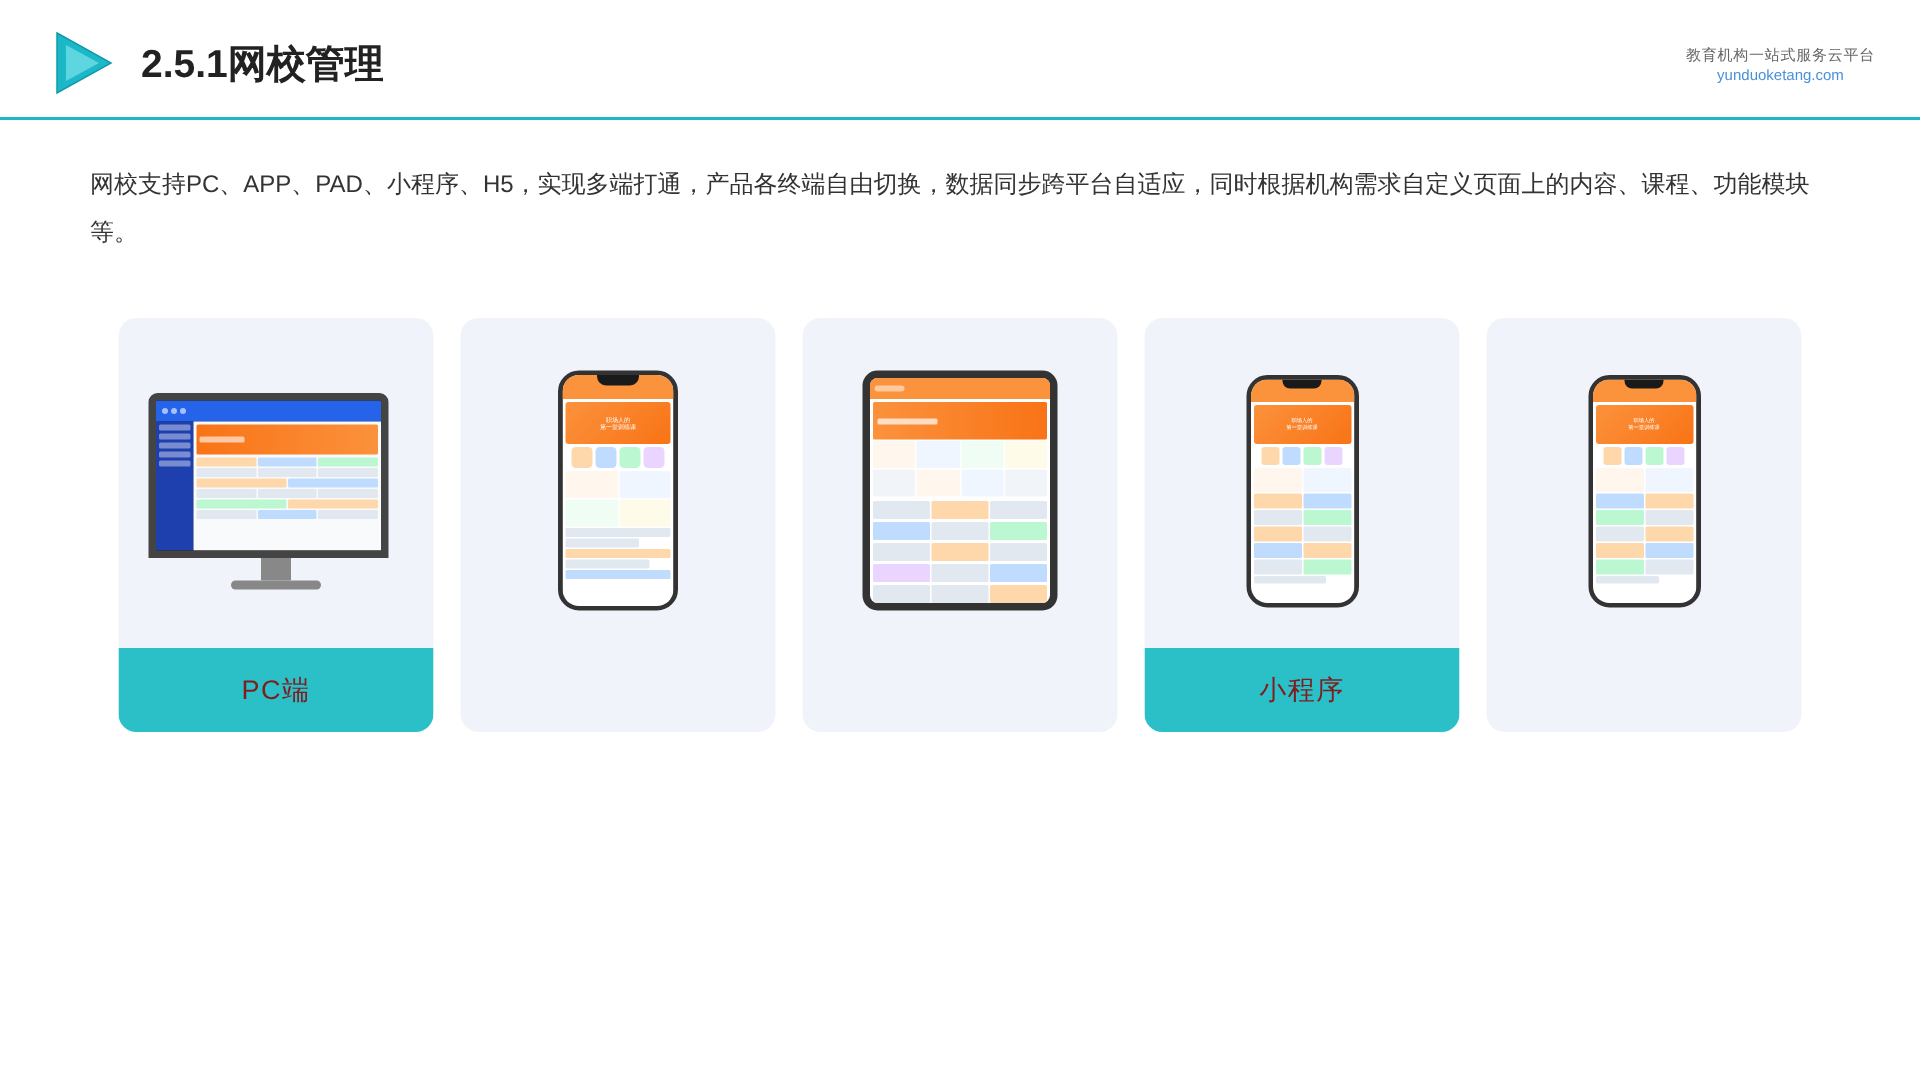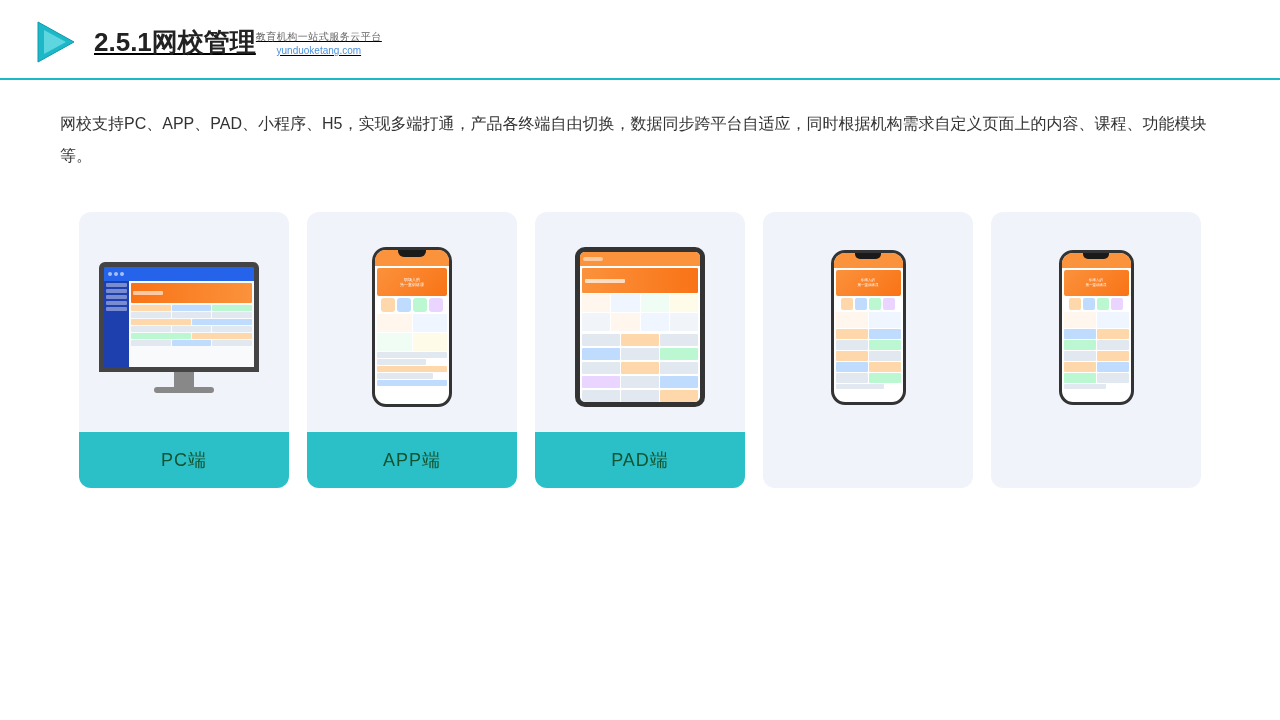--- a/index.html
+++ b/index.html
@@ -9,23 +9,23 @@
       background: #fff;
       font-family: 'Microsoft YaHei', 'PingFang SC', sans-serif;
       overflow: hidden;
       position: relative;
     }
 
     
     .header {
       display: flex;
       align-items: center;
+      justify-content: space-between;
       padding: 18px 30px 12px 30px;
       border-bottom: 2px solid #1db8c8;
-      text-decoration: underline;
     }
     .header-left {
       display: flex;
       align-items: center;
       gap: 16px;
     }
     .logo-arrow {
       width: 48px;
       height: 48px;
     }
@@ -95,21 +95,21 @@
       display: flex;
       align-items: center;
       justify-content: center;
       padding: 20px 10px 10px 10px;
       position: relative;
     }
 
     .card-label {
       width: 100%;
       background: #2bbfc8;
-      color: #14532d;
+      color: #7f1d1d;
       text-align: center;
       font-size: 18px;
       font-weight: 500;
       padding: 16px 0;
       letter-spacing: 1px;
     }
 
     
     .pc-monitor {
       position: relative;
@@ -555,21 +555,20 @@
             </div>
             <div style="height:6px;background:#e2e8f0;border-radius:1px;margin-top:1px;"></div>
             <div style="height:6px;background:#e2e8f0;border-radius:1px;margin-top:1px;width:70%"></div>
             <div style="height:6px;background:#fed7aa;border-radius:1px;margin-top:1px;"></div>
             <div style="height:6px;background:#e2e8f0;border-radius:1px;margin-top:1px;width:80%"></div>
             <div style="height:6px;background:#bfdbfe;border-radius:1px;margin-top:1px;"></div>
           </div>
         </div>
       </div>
     </div>
-    <div class="card-label">APP端</div>
   </div>
 
   <div class="card">
     <div class="card-image-area">
       <div class="tablet-device">
         <div class="tablet-screen">
           <div class="tablet-screen-top">
             <div style="width:20px;height:4px;background:rgba(255,255,255,0.5);border-radius:2px;"></div>
           </div>
           <div class="tablet-body">
@@ -608,21 +607,20 @@
             </div>
             <div class="tablet-row" style="margin-top:1px">
               <div class="tablet-col"></div>
               <div class="tablet-col"></div>
               <div class="tablet-col" style="background:#fed7aa"></div>
             </div>
           </div>
         </div>
       </div>
     </div>
-    <div class="card-label">PAD端</div>
   </div>
 
   <div class="card">
     <div class="card-image-area">
       <div class="phone-mini">
         <div class="phone-mini-notch"></div>
         <div class="phone-mini-screen">
           <div class="phone-mini-top"></div>
           <div class="phone-mini-content">
             <div class="phone-mini-banner">
@@ -656,20 +654,21 @@
             </div>
             <div class="phone-mini-row">
               <div class="phone-mini-seg"></div>
               <div class="phone-mini-seg g"></div>
             </div>
             <div style="height:5px;background:#e2e8f0;border-radius:1px;margin-top:1px;width:75%"></div>
           </div>
         </div>
       </div>
     </div>
+    <div class="card-label">小程序</div>
   </div>
 
   <div class="card">
     <div class="card-image-area">
       <div class="phone-mini">
         <div class="phone-mini-notch"></div>
         <div class="phone-mini-screen">
           <div class="phone-mini-top"></div>
           <div class="phone-mini-content">
             <div class="phone-mini-banner">

